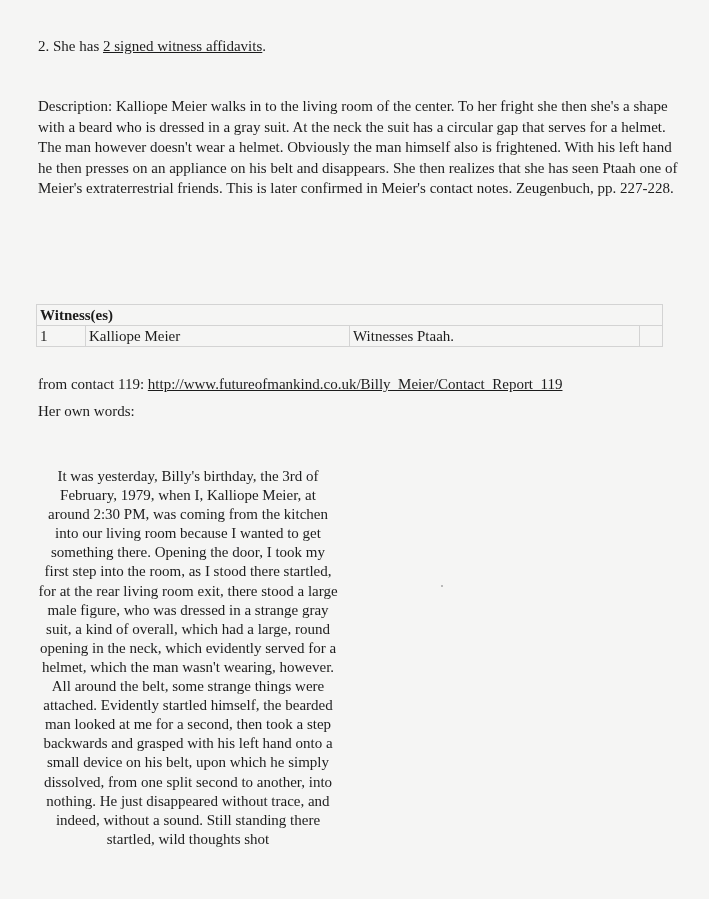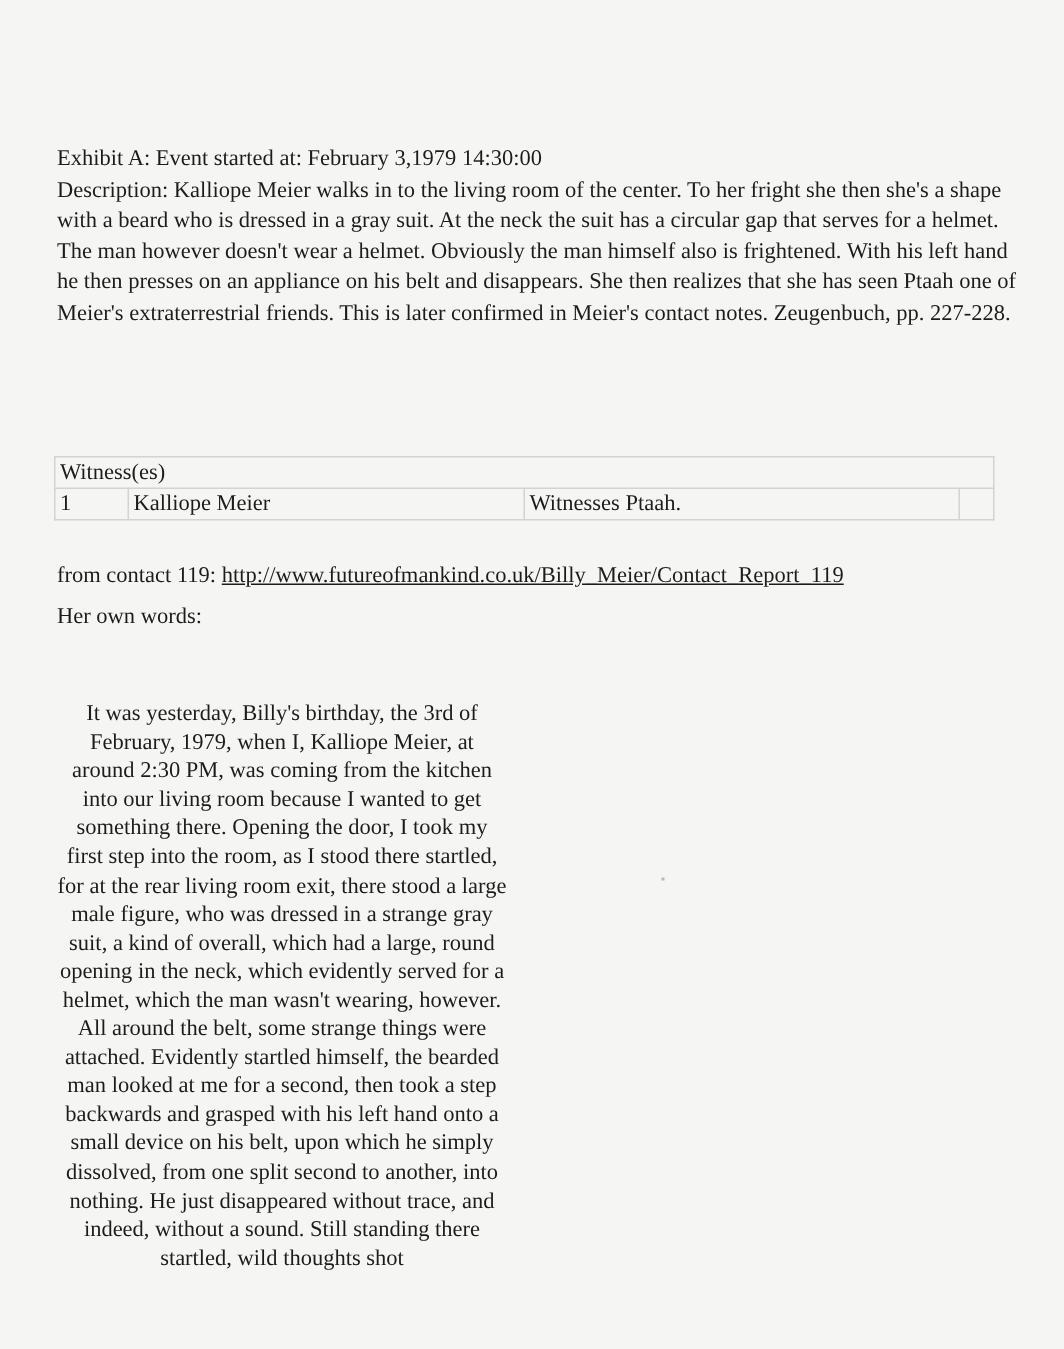--- a/index.html
+++ b/index.html
@@ -26,36 +26,36 @@
     border-collapse: collapse;
     border: 1px solid #c8c8c8;
     font-size: 15px;
   }
   table.wit th, table.wit td {
     border: 1px solid #d3d3d3;
     padding: 1px 3px;
     text-align: left;
     line-height: 18px;
   }
-  table.wit th { font-weight: normal; }
+  table.wit th { font-weight: bold; }
   #contact { top: 374px; }
   #ownwords { top: 401px; text-align: center; }
   #story { top: 451px; width: 300px; }
   #story .title { font-weight: bold; line-height: 20px; }
   #story .body { line-height: 19.1px; margin-top: 16px; text-align: center; }
   .speck { position: absolute; left: 441px; top: 585px; width: 2px; height: 2px; background: #b9b9b9; }
 </style>
 </head>
 <body>
 
 <div class="page">
 
+  <p class="p" id="claim"><span>2. She has </span><a>2 signed witness affidavits</a><span>.</span></p>
 
   <div class="p" id="exhibit">
-    <div>Exhibit A: Event started at: February 3,1979 14:30:00</div>
     <div>Description: Kalliope Meier walks in to the living room of the center. To her fright she then she's a shape with a beard who is dressed in a gray suit. At the neck the suit has a circular gap that serves for a helmet. The man however doesn't wear a helmet. Obviously the man himself also is frightened. With his left hand he then presses on an appliance on his belt and disappears. She then realizes that she has seen Ptaah one of Meier's extraterrestrial friends. This is later confirmed in Meier's contact notes. Zeugenbuch, pp. 227-228.</div>
   </div>
 
   <table class="wit">
     <thead>
       <tr>
         <th colspan="4">Witness(es)</th>
       </tr>
     </thead>
     <tbody>

